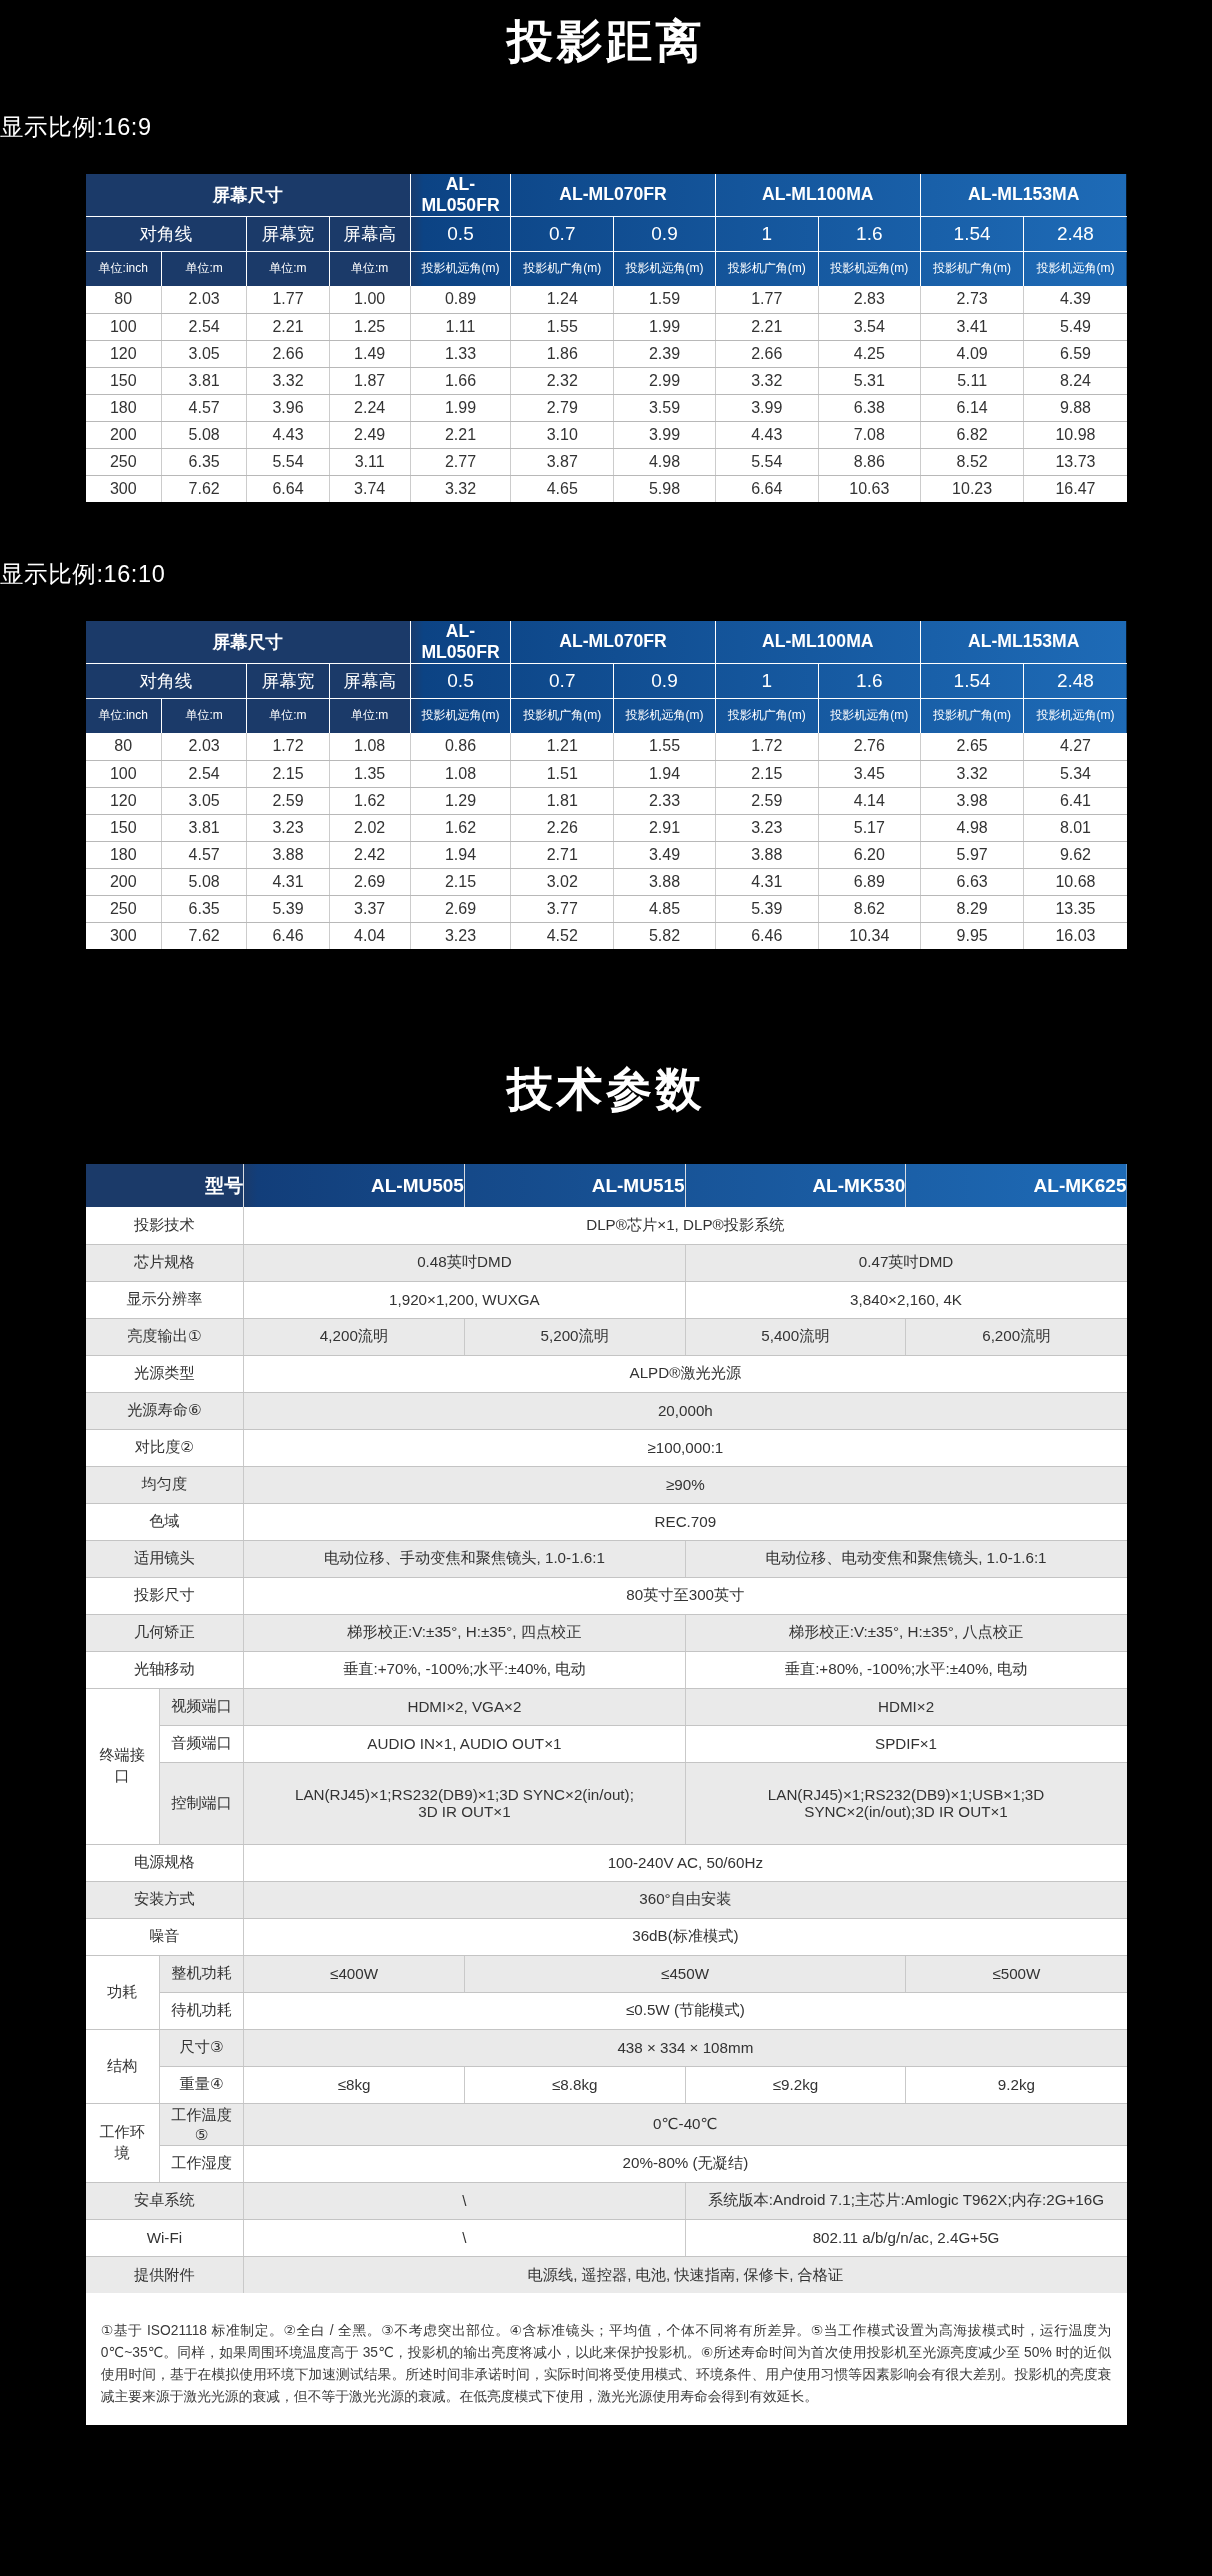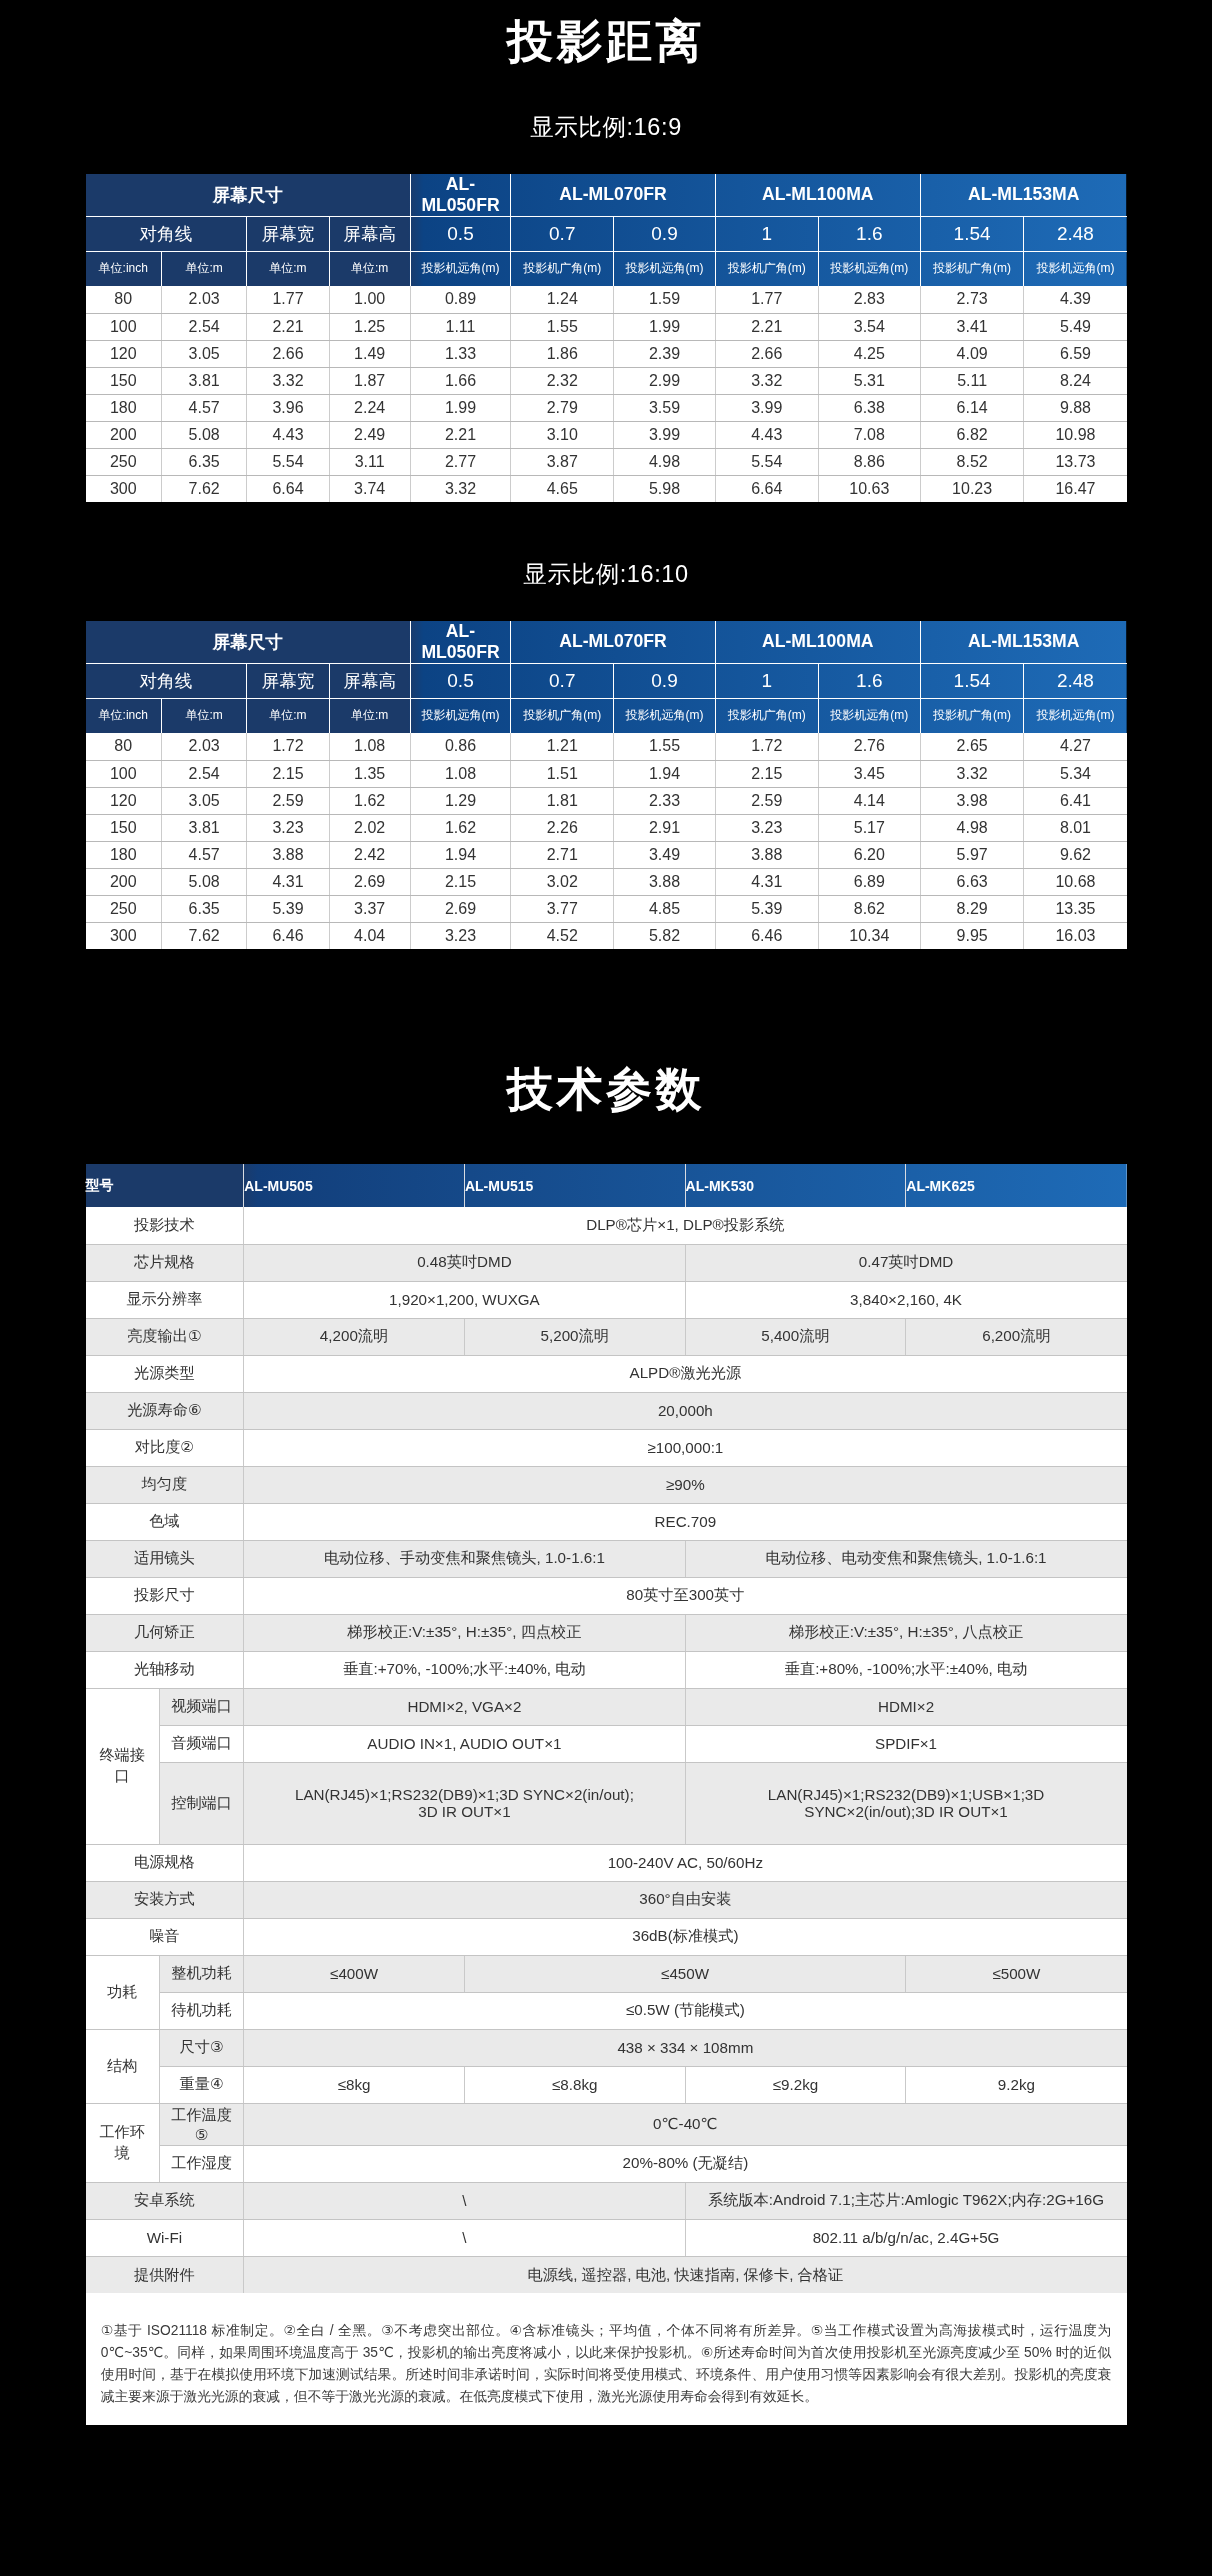--- a/index.html
+++ b/index.html
@@ -11,21 +11,21 @@
   .page { position:relative; width:1212px; height:2576px; background:#000; overflow:hidden; }
 
   .main-title {
     margin:0; padding-top:11px;
     color:#fff; font-size:46px; font-weight:700;
     text-align:center; letter-spacing:3.5px;
   }
   .sub-title {
     margin:38px 0 0 0;
     color:#fff; font-size:23.5px; font-weight:400;
-    text-align:center; letter-spacing:0.6px;
+    text-align:left; letter-spacing:0.6px;
   }
   .sub-title.second { margin-top:56px; }
   .specs-title { padding-top:0; margin-top:110px; }
 
   table { border-collapse:collapse; table-layout:fixed; }
 
   
   .proj { width:1041px; margin:30.5px auto 0 auto; }
   .proj thead tr {
     background:linear-gradient(90deg,#1b3a69 0%,#1b3a69 31%,#0c4384 32.5%,#1e6bb7 100%);
@@ -50,22 +50,22 @@
   .proj tbody tr:last-child td { border-bottom:none; }
 
   
   .spec-panel { width:1041px; margin:43px auto 0 auto; background:#fff; padding-bottom:16.4px; }
   .spec { width:1041px; }
   .spec thead tr {
     background:linear-gradient(90deg,#1b3a69 0%,#1b3a69 15%,#123e7a 16.5%,#1e6bb7 100%);
   }
   .spec th {
     height:43px; padding:0;
-    color:#fff; font-size:14px; font-weight:700;
-    text-align:left; vertical-align:middle;
+    color:#fff; font-size:19px; font-weight:700;
+    text-align:right; vertical-align:middle;
     border-right:1.2px solid #d8dce2;
   }
   .spec th:last-child { border-right:none; }
   .spec td {
     height:37px; padding:1.2px 7px;
     font-size:15.2px; color:#333;
     text-align:center; vertical-align:middle;
     border-right:0.6px solid #c9c9c9; border-bottom:0.6px solid #c4c4c4;
     white-space:pre-line;
   }

